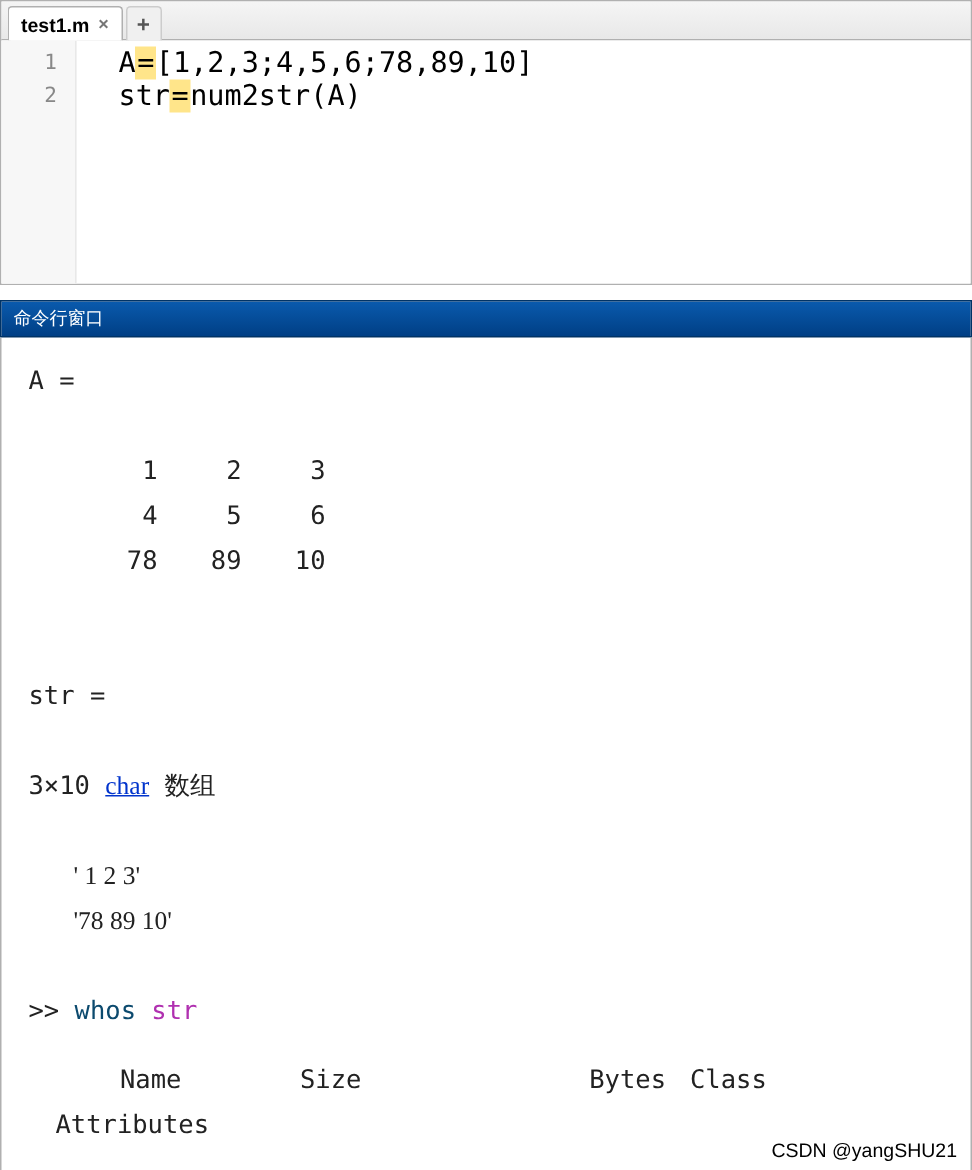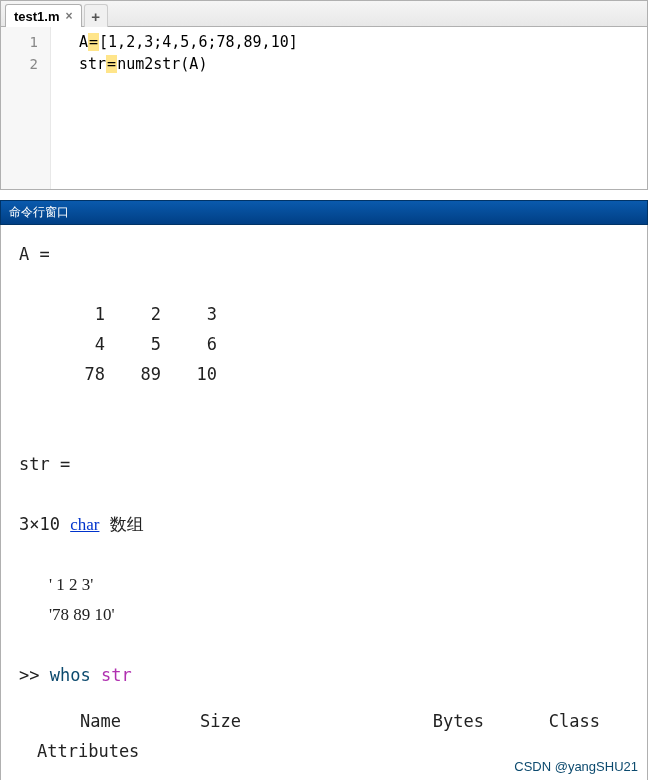--- a/index.html
+++ b/index.html
@@ -73,21 +73,21 @@
       padding: 4px 12px 4px 0;
       color: #888;
       font-family: Consolas, monospace;
       font-size: 14px;
       line-height: 22px;
     }
     .code-area {
       flex: 1;
       padding: 4px 8px 4px 28px;
       font-family: Consolas, monospace;
-      font-size: 15px;
+      font-size: 19px;
       line-height: 22px;
       color: #000;
       white-space: pre;
     }
     .hl-eq {
       background: #ffe58a;
       padding: 0 1px;
     }
     .gap {
       height: 10px;
@@ -132,30 +132,30 @@
     .prompt .cmd-kw { color: #0c4a6e; }
     .prompt .cmd-var { color: #b030b0; }
     .whos-head {
       padding-left: 18px;
     }
     .whos-head span { display: inline-block; }
     .whos-row { padding-left: 18px; }
     .whos-row span { display: inline-block; }
     .col-name  { width: 120px; margin-left: 43px; }
     .col-size  { width: 190px; margin-top: 16px; }
-    .col-bytes { width: 70px; text-align: right; padding-right: 16px; margin-left: 40px; }
-    .col-class { width: 100px; text-align: right; }
+    .col-bytes { width: 70px; text-align: right; padding-right: 16px; }
+    .col-class { width: 100px; }
     .col-attr  { }
     .blank { height: 30px; }
     .watermark {
       position: absolute;
       right: 10px;
       bottom: 6px;
       font-size: 13px;
-      color: #0c4a6e;
+      color: #000000;
       font-family: Arial, sans-serif;
     }
   </style>
 </head>
 <body>
 
 <div class="editor-section">
   <div class="tab-bar">
     <div class="tab">
       <span>test1.m</span>

